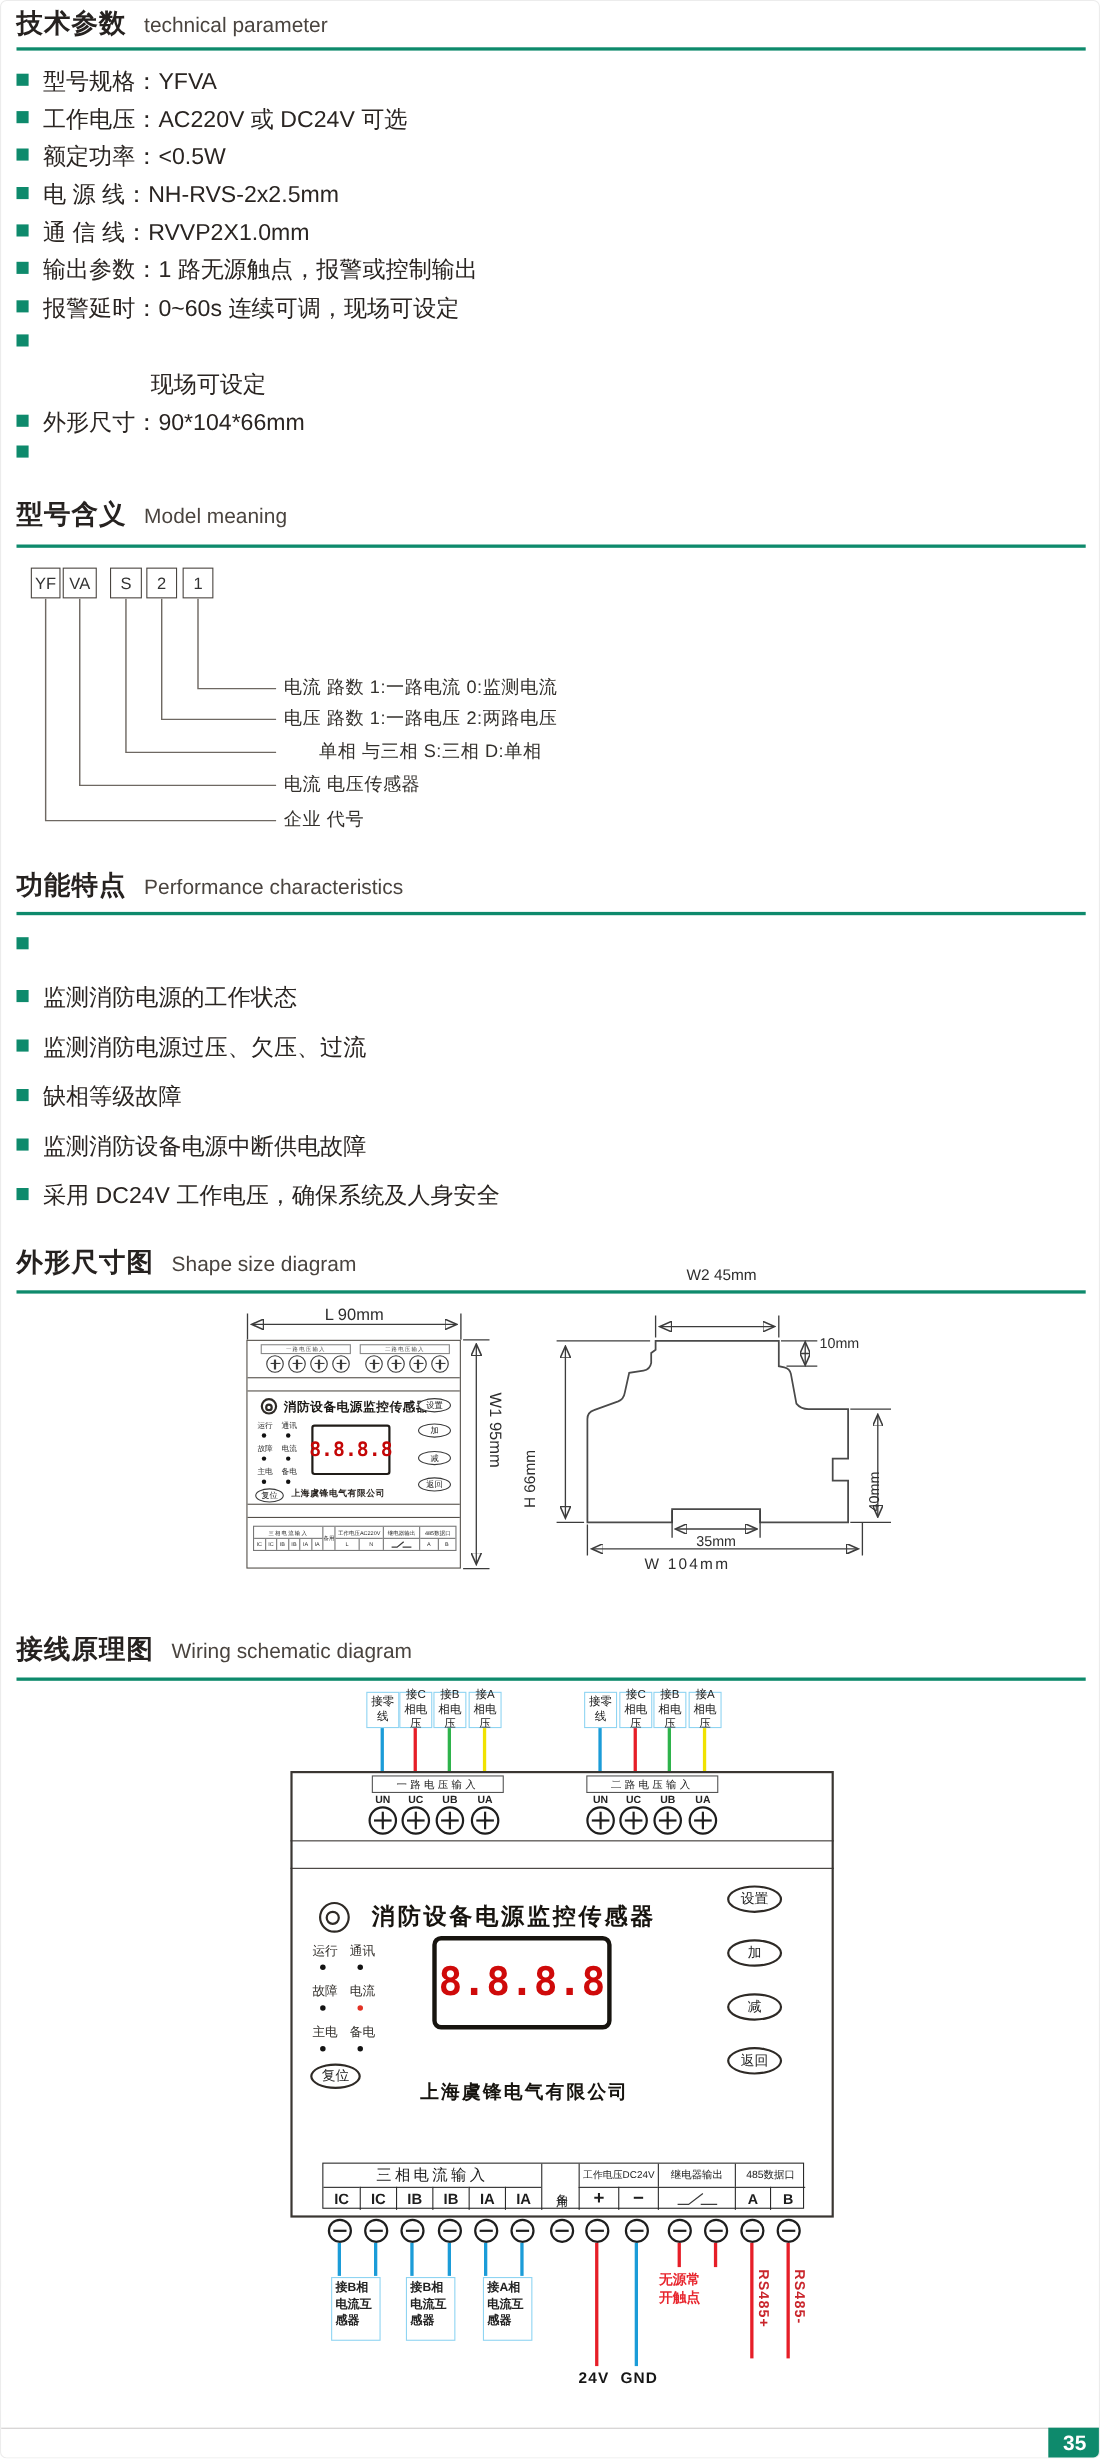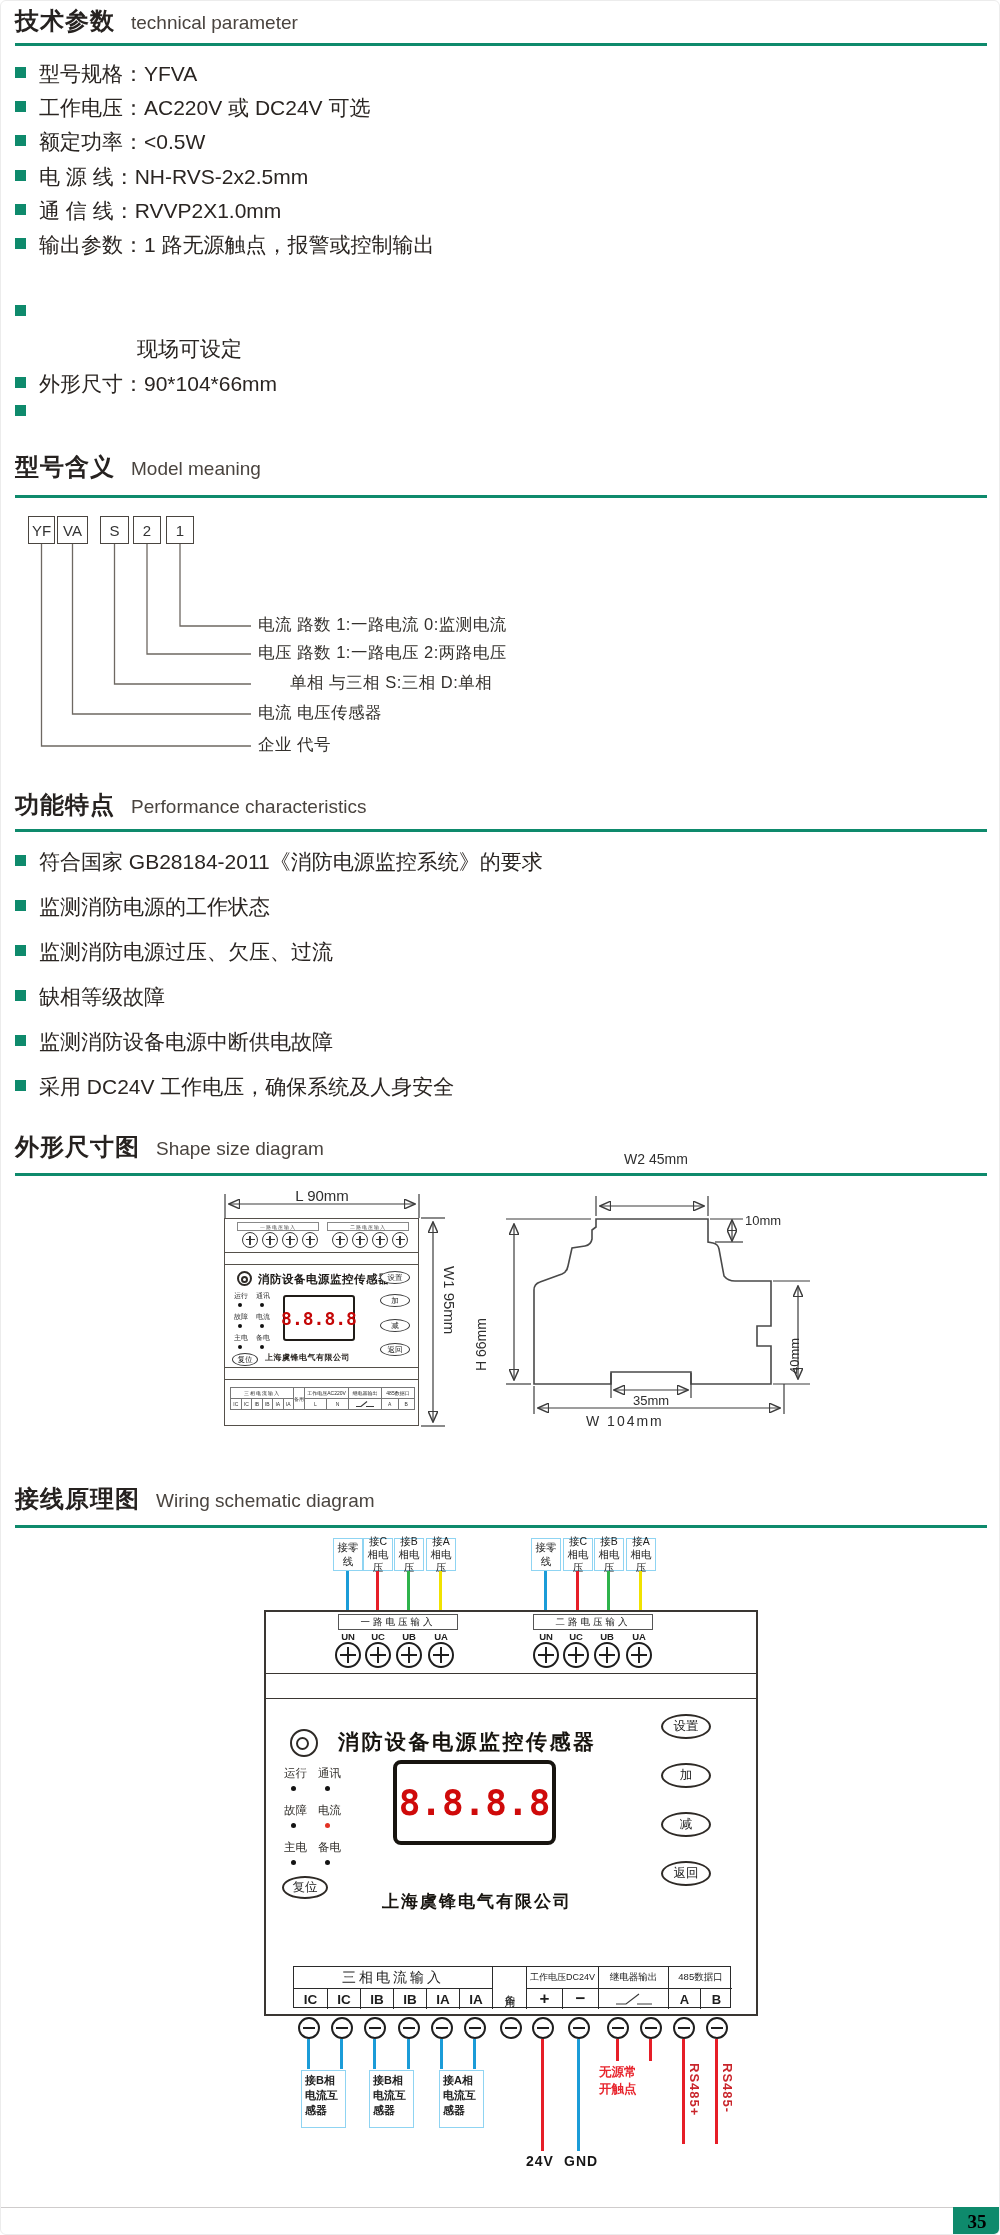--- a/index.html
+++ b/index.html
@@ -74,41 +74,42 @@
   .digits { font-family:"DejaVu Sans Mono", monospace; font-size:36px; font-weight:bold; color:#cf0a0a; }
   .wco { position:absolute; font-size:17px; font-weight:bold; color:#17140f; letter-spacing:2px; white-space:nowrap; }
   .tbl-seg { position:absolute; border-left:1.2px solid #2b2b2b; }
   .seg-t { display:flex; align-items:center; justify-content:center; color:#1d1d1d; }
   .ctbox { position:absolute; width:45px; border:1px solid #8fd4f2; background:#fff; font-size:11px;
            line-height:1.35; color:#222; padding:2px 3px; font-weight:bold; }
   .redtxt { color:#e8262e; }
   .vtext { position:absolute; writing-mode:vertical-rl; font-size:13px; font-weight:bold; color:#c9252b; letter-spacing:1px; }
   .blabel { position:absolute; font-size:14px; font-weight:bold; color:#161616; letter-spacing:1px; }
   .pageno { position:absolute; left:952px; top:2206px; width:48px; height:29px; background:#0e8a6c;
-            color:#000000; font-size:19px; font-weight:bold; display:flex; align-items:center; justify-content:center;font-family:Liberation Serif, serif; }
+            color:#ffffff; font-size:19px; font-weight:bold; display:flex; align-items:center; justify-content:center; }
   svg line, svg path, svg polyline { stroke:#3c3c3c; stroke-width:1.2; fill:none; }
   svg .profile { stroke:#4a4a4a; stroke-width:1.6; }
   svg .conn { stroke:#6e6862; stroke-width:1.3; }
 </style>
 </head>
 <body>
 
 <div class="page">
 
   <div class="abs" style="left:14px; top:4px;">
     <span class="sec-zh">技术参数</span><span class="sec-en">technical parameter</span>
   </div>
   <div class="rule" style="top:42px;"></div>
 
   <div class="li" style="top:59px;"><span class="sq"></span><span>型号规格：YFVA</span></div>
   <div class="li" style="top:93px;"><span class="sq"></span><span>工作电压：AC220V 或 DC24V 可选</span></div>
   <div class="li" style="top:127px;"><span class="sq"></span><span>额定功率：&lt;0.5W</span></div>
   <div class="li" style="top:162px;"><span class="sq"></span><span>电 源 线：NH-RVS-2x2.5mm</span></div>
   <div class="li" style="top:196px;"><span class="sq"></span><span>通 信 线：RVVP2X1.0mm</span></div>
   <div class="li" style="top:230px;"><span class="sq"></span><span>输出参数：1 路无源触点，报警或控制输出</span></div>
+  <div class="li" style="top:265px;"><span class="sq"></span><span>报警延时：0~60s 连续可调，现场可设定</span></div>
   <div class="li" style="top:299px;"><span class="sq"></span></div>
   <div class="li" style="top:334px; left:136px;"><span>现场可设定</span></div>
   <div class="li" style="top:369px;"><span class="sq"></span><span>外形尺寸：90*104*66mm</span></div>
   <div class="sq-alone" style="left:14px; top:404px;"></div>
 
   <div class="abs" style="left:14px; top:450px;">
     <span class="sec-zh">型号含义</span><span class="sec-en">Model meaning</span>
   </div>
   <div class="rule" style="top:494px;"></div>
 
@@ -139,21 +140,21 @@
   <div class="mdesc" style="top:641px;">电压 路数  1:一路电压  2:两路电压</div>
   <div class="mdesc" style="top:671px;margin-left:32px;">单相 与三相  S:三相  D:单相</div>
   <div class="mdesc" style="top:701px;">电流 电压传感器</div>
   <div class="mdesc" style="top:733px;">企业 代号</div>
 
   <div class="abs" style="left:14px; top:788px;">
     <span class="sec-zh">功能特点</span><span class="sec-en">Performance characteristics</span>
   </div>
   <div class="rule" style="top:828px;"></div>
 
-  <div class="li" style="top:847px;"><span class="sq"></span><span>符合国家 GB28184-2011《消防电源监控系统》的要求</span></div>
+  <div class="li" style="top:847px;"><span class="sq"></span></div>
   <div class="li" style="top:892px;"><span class="sq"></span><span>监测消防电源的工作状态</span></div>
   <div class="li" style="top:937px;"><span class="sq"></span><span>监测消防电源过压、欠压、过流</span></div>
   <div class="li" style="top:982px;"><span class="sq"></span><span>缺相等级故障</span></div>
   <div class="li" style="top:1027px;"><span class="sq"></span><span>监测消防设备电源中断供电故障</span></div>
   <div class="li" style="top:1072px;"><span class="sq"></span><span>采用 DC24V 工作电压，确保系统及人身安全</span></div>
 
   <div class="abs" style="left:14px; top:1130px;">
     <span class="sec-zh">外形尺寸图</span><span class="sec-en">Shape size diagram</span>
   </div>
   <div class="rule" style="top:1172px;"></div>

